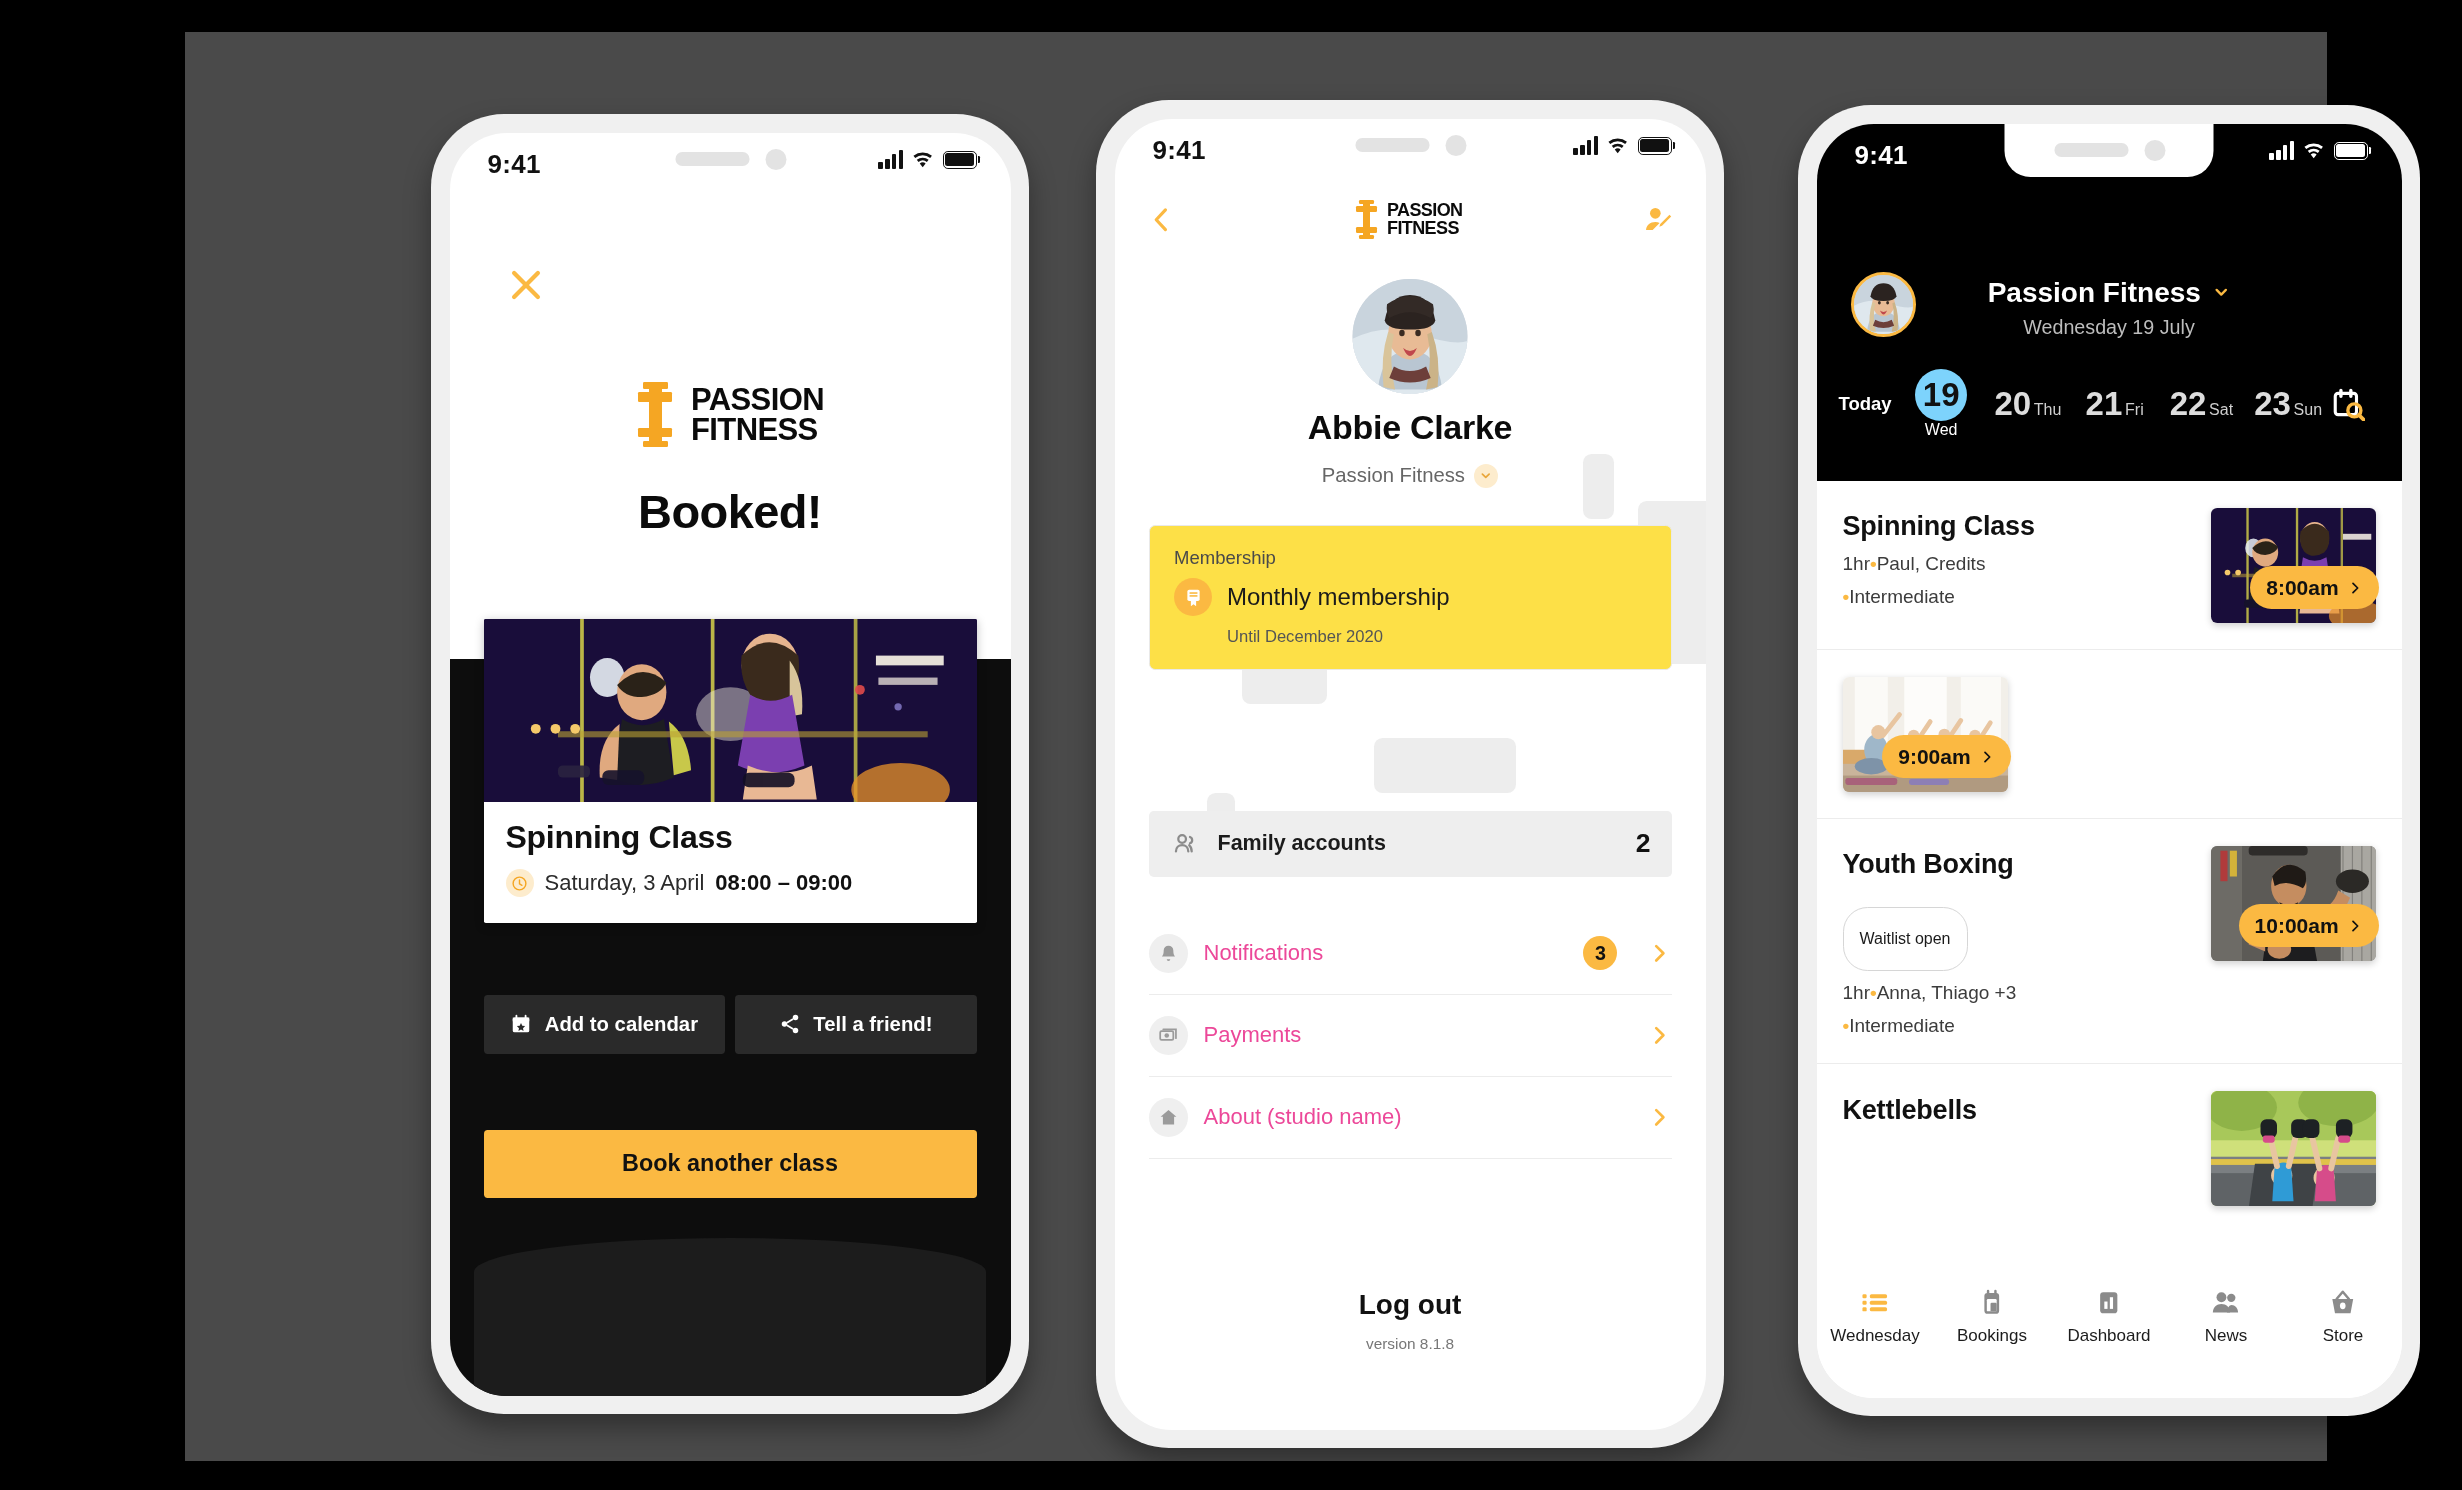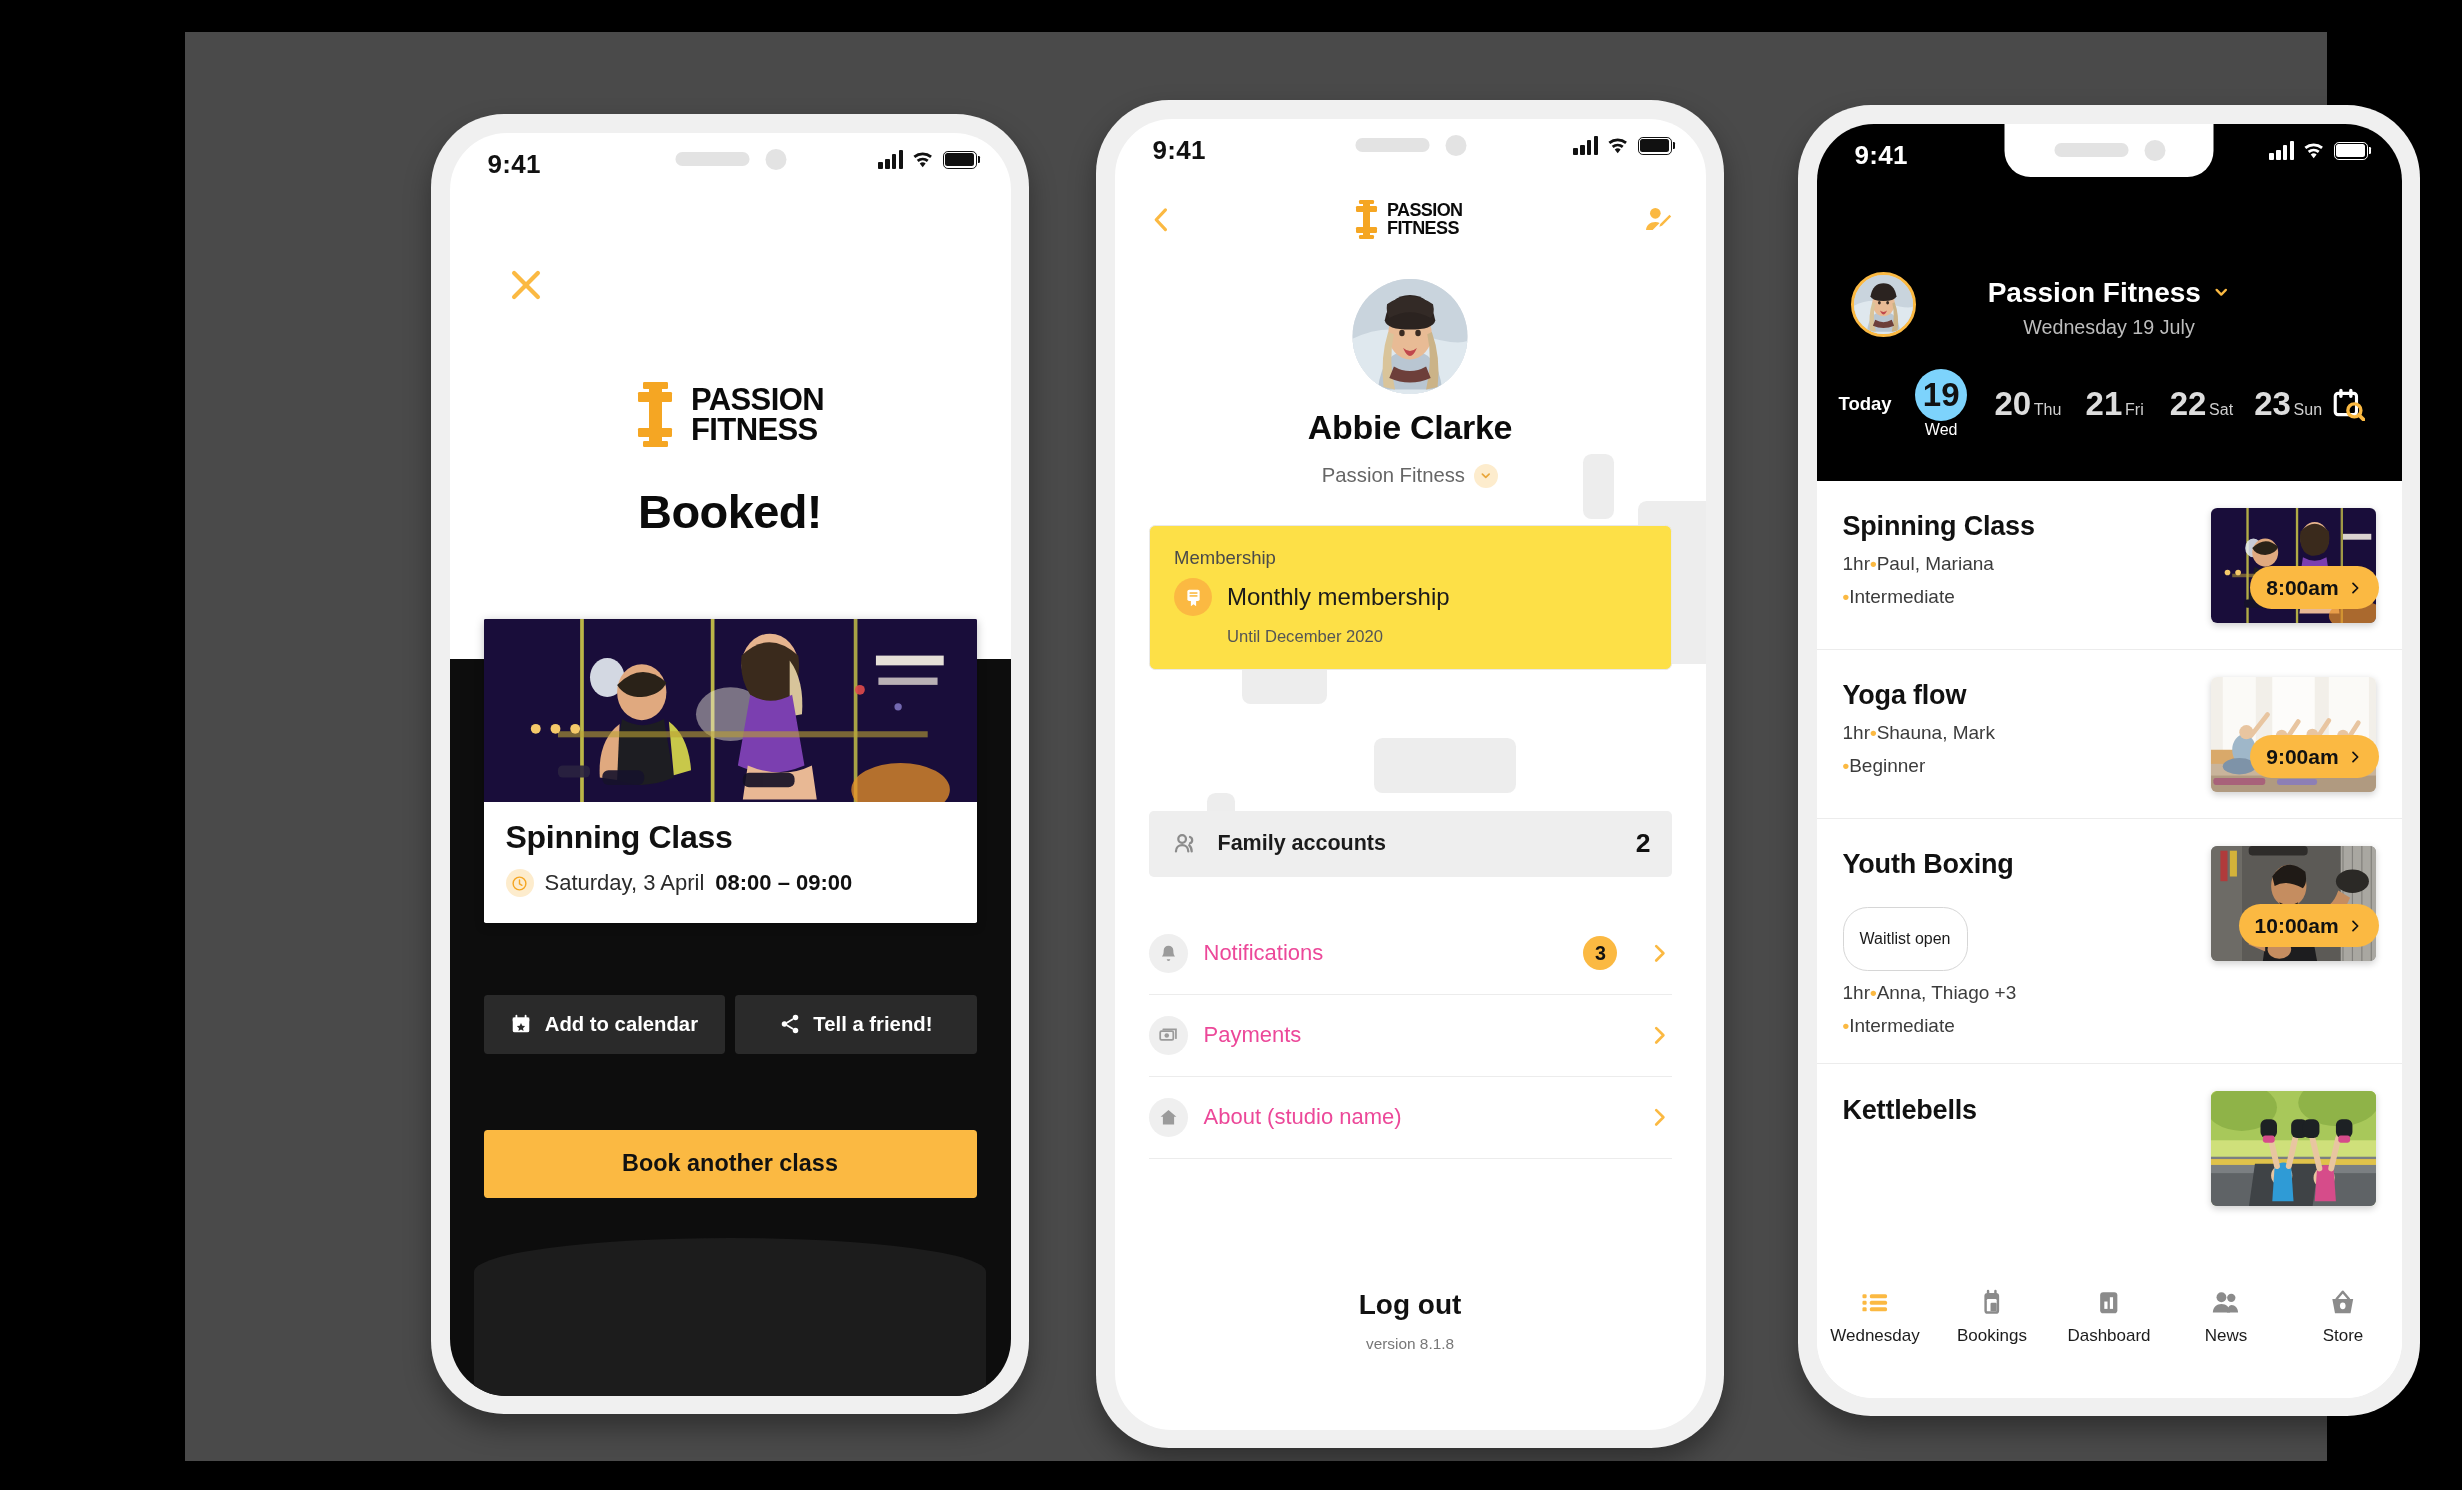--- a/index.html
+++ b/index.html
@@ -572,21 +572,21 @@
               </span>
           </div>
         </div>
 
         <div class="p3-list">
 
           <div class="crow">
             <div class="info">
               <div class="cname">Spinning Class</div>
               <div class="meta">
-                <span>1hr</span><span class="sep">•</span><span>Paul, Mariana</span>
+                <span>1hr</span><span class="sep">•</span><span>Paul, Credits</span>
               </div>
               <div class="meta">
                 <span class="sep">•</span><span>Intermediate</span>
               </div>
             </div>
             <div class="thumbwrap">
               <div class="thumb">
                 <svg viewBox="0 0 140 98" width="100%" height="100%" preserveAspectRatio="none">
                   <rect width="140" height="98" fill="#190d3a"></rect>
                   <rect x="30" width="2" height="98" fill="#d8d44a" opacity=".8"></rect>
@@ -618,29 +618,20 @@
                 <span>
                   <svg viewBox="0 0 24 24" width="16" height="16">
                       <path d="M9 5l7 7-7 7" fill="none" stroke="#111" stroke-width="2.6" stroke-linecap="round" stroke-linejoin="round"></path>
                     </svg>
                 </span>
               </div>
             </div>
           </div>
 
           <div class="crow">
-            <div class="info">
-              <div class="cname">Yoga flow</div>
-              <div class="meta">
-                <span>1hr</span><span class="sep">•</span><span>Shauna, Mark</span>
-              </div>
-              <div class="meta">
-                <span class="sep">•</span><span>Beginner</span>
-              </div>
-            </div>
             <div class="thumbwrap">
               <div class="thumb">
                 <svg viewBox="0 0 140 98" width="100%" height="100%" preserveAspectRatio="none">
                   <rect width="140" height="98" fill="#f2efe9"></rect>
                   <rect x="10" width="28" height="72" fill="#fbfaf7"></rect>
                   <rect x="52" width="36" height="70" fill="#fdfcfa"></rect>
                   <rect x="100" width="34" height="70" fill="#fbfaf7"></rect>
                   <rect y="72" width="140" height="26" fill="#c9b49b"></rect>
                   <rect y="84" width="140" height="14" fill="#b09a80"></rect>
                   <rect x="0" y="62" width="24" height="12" fill="#d9a96a"></rect>

